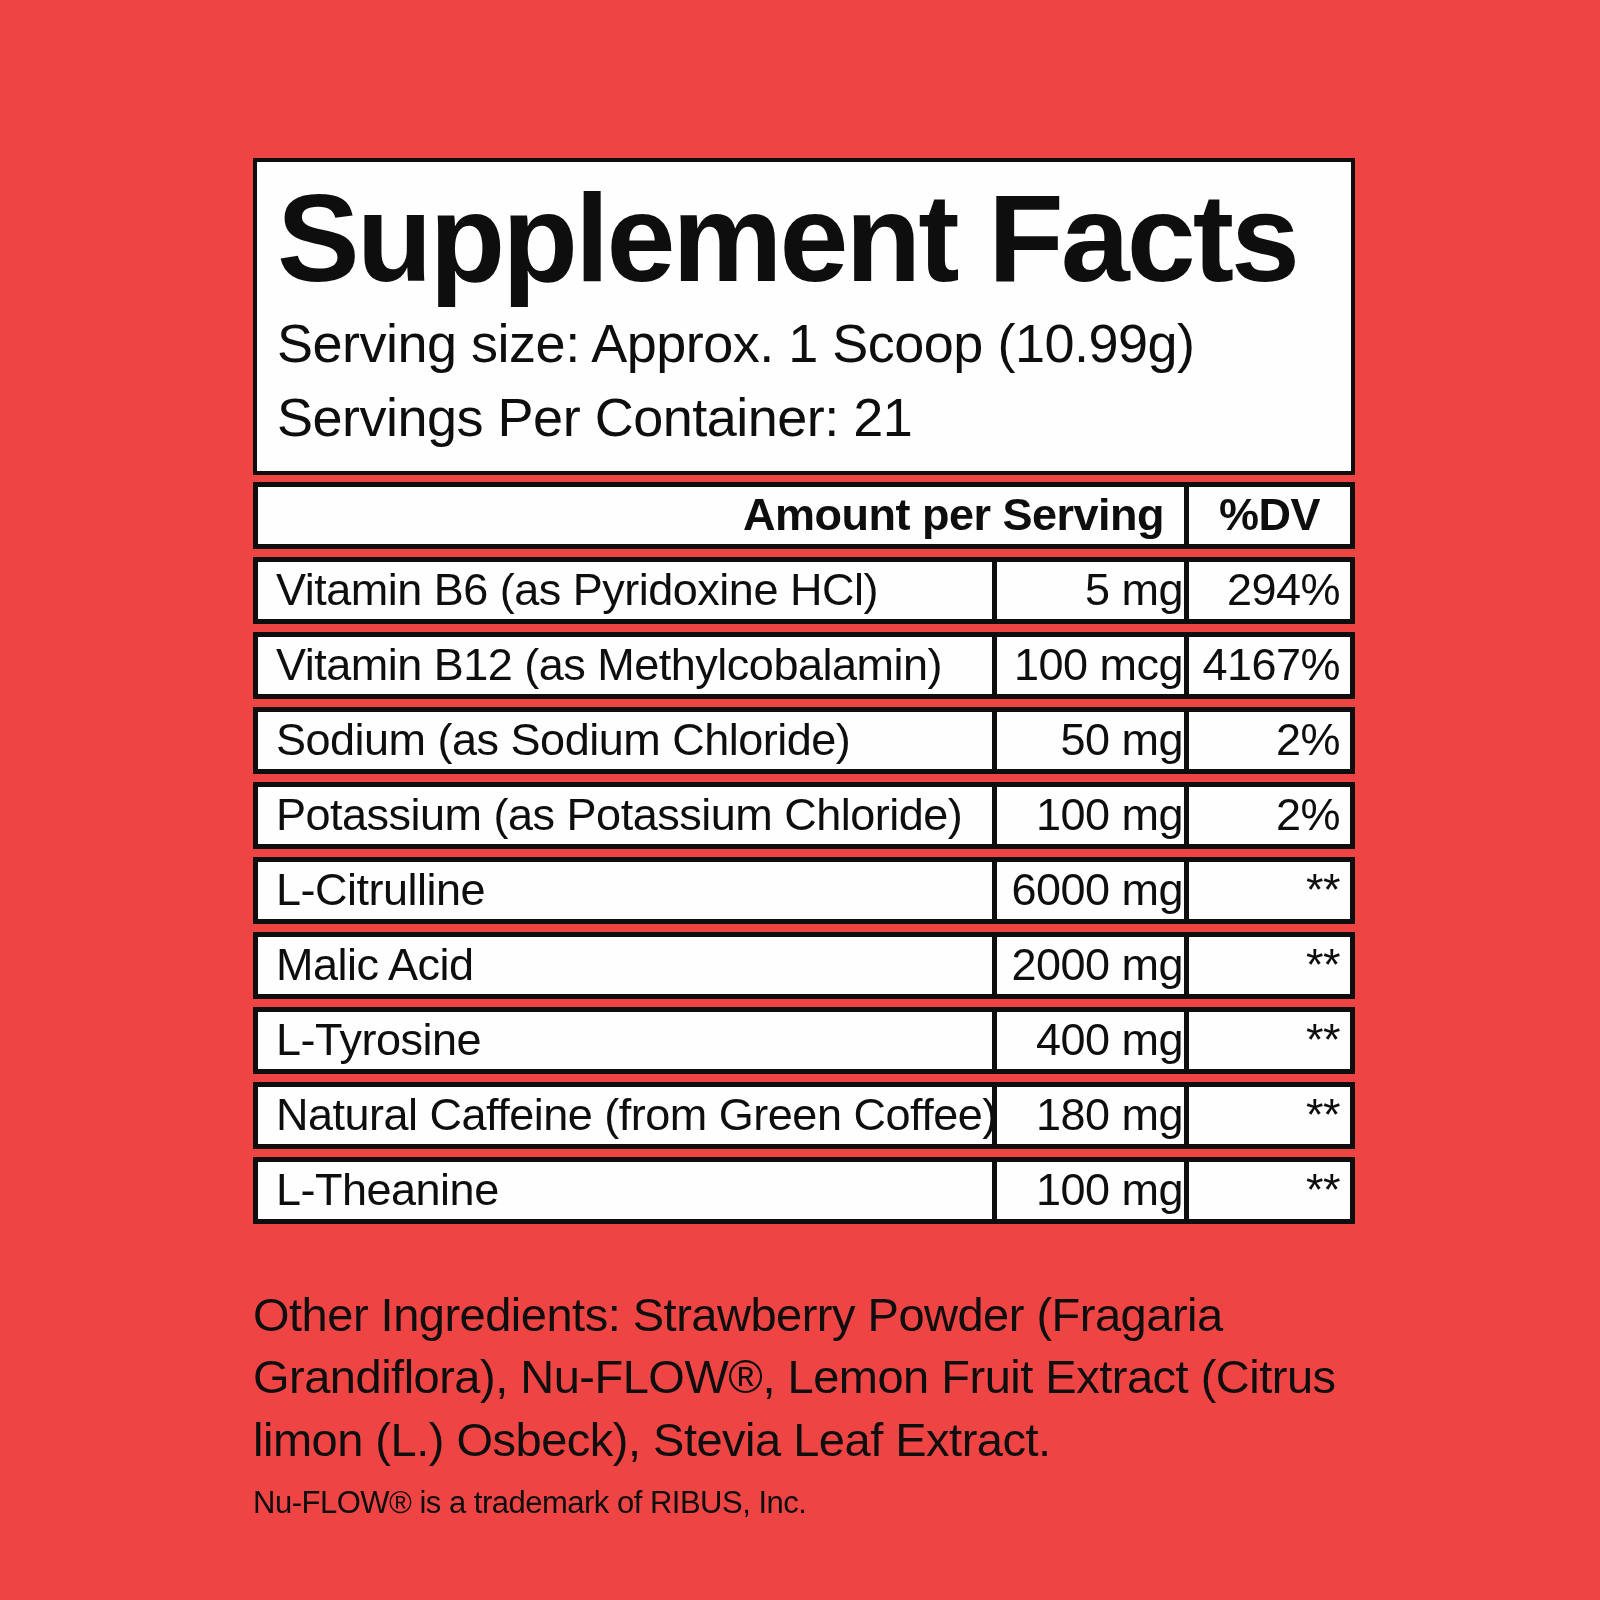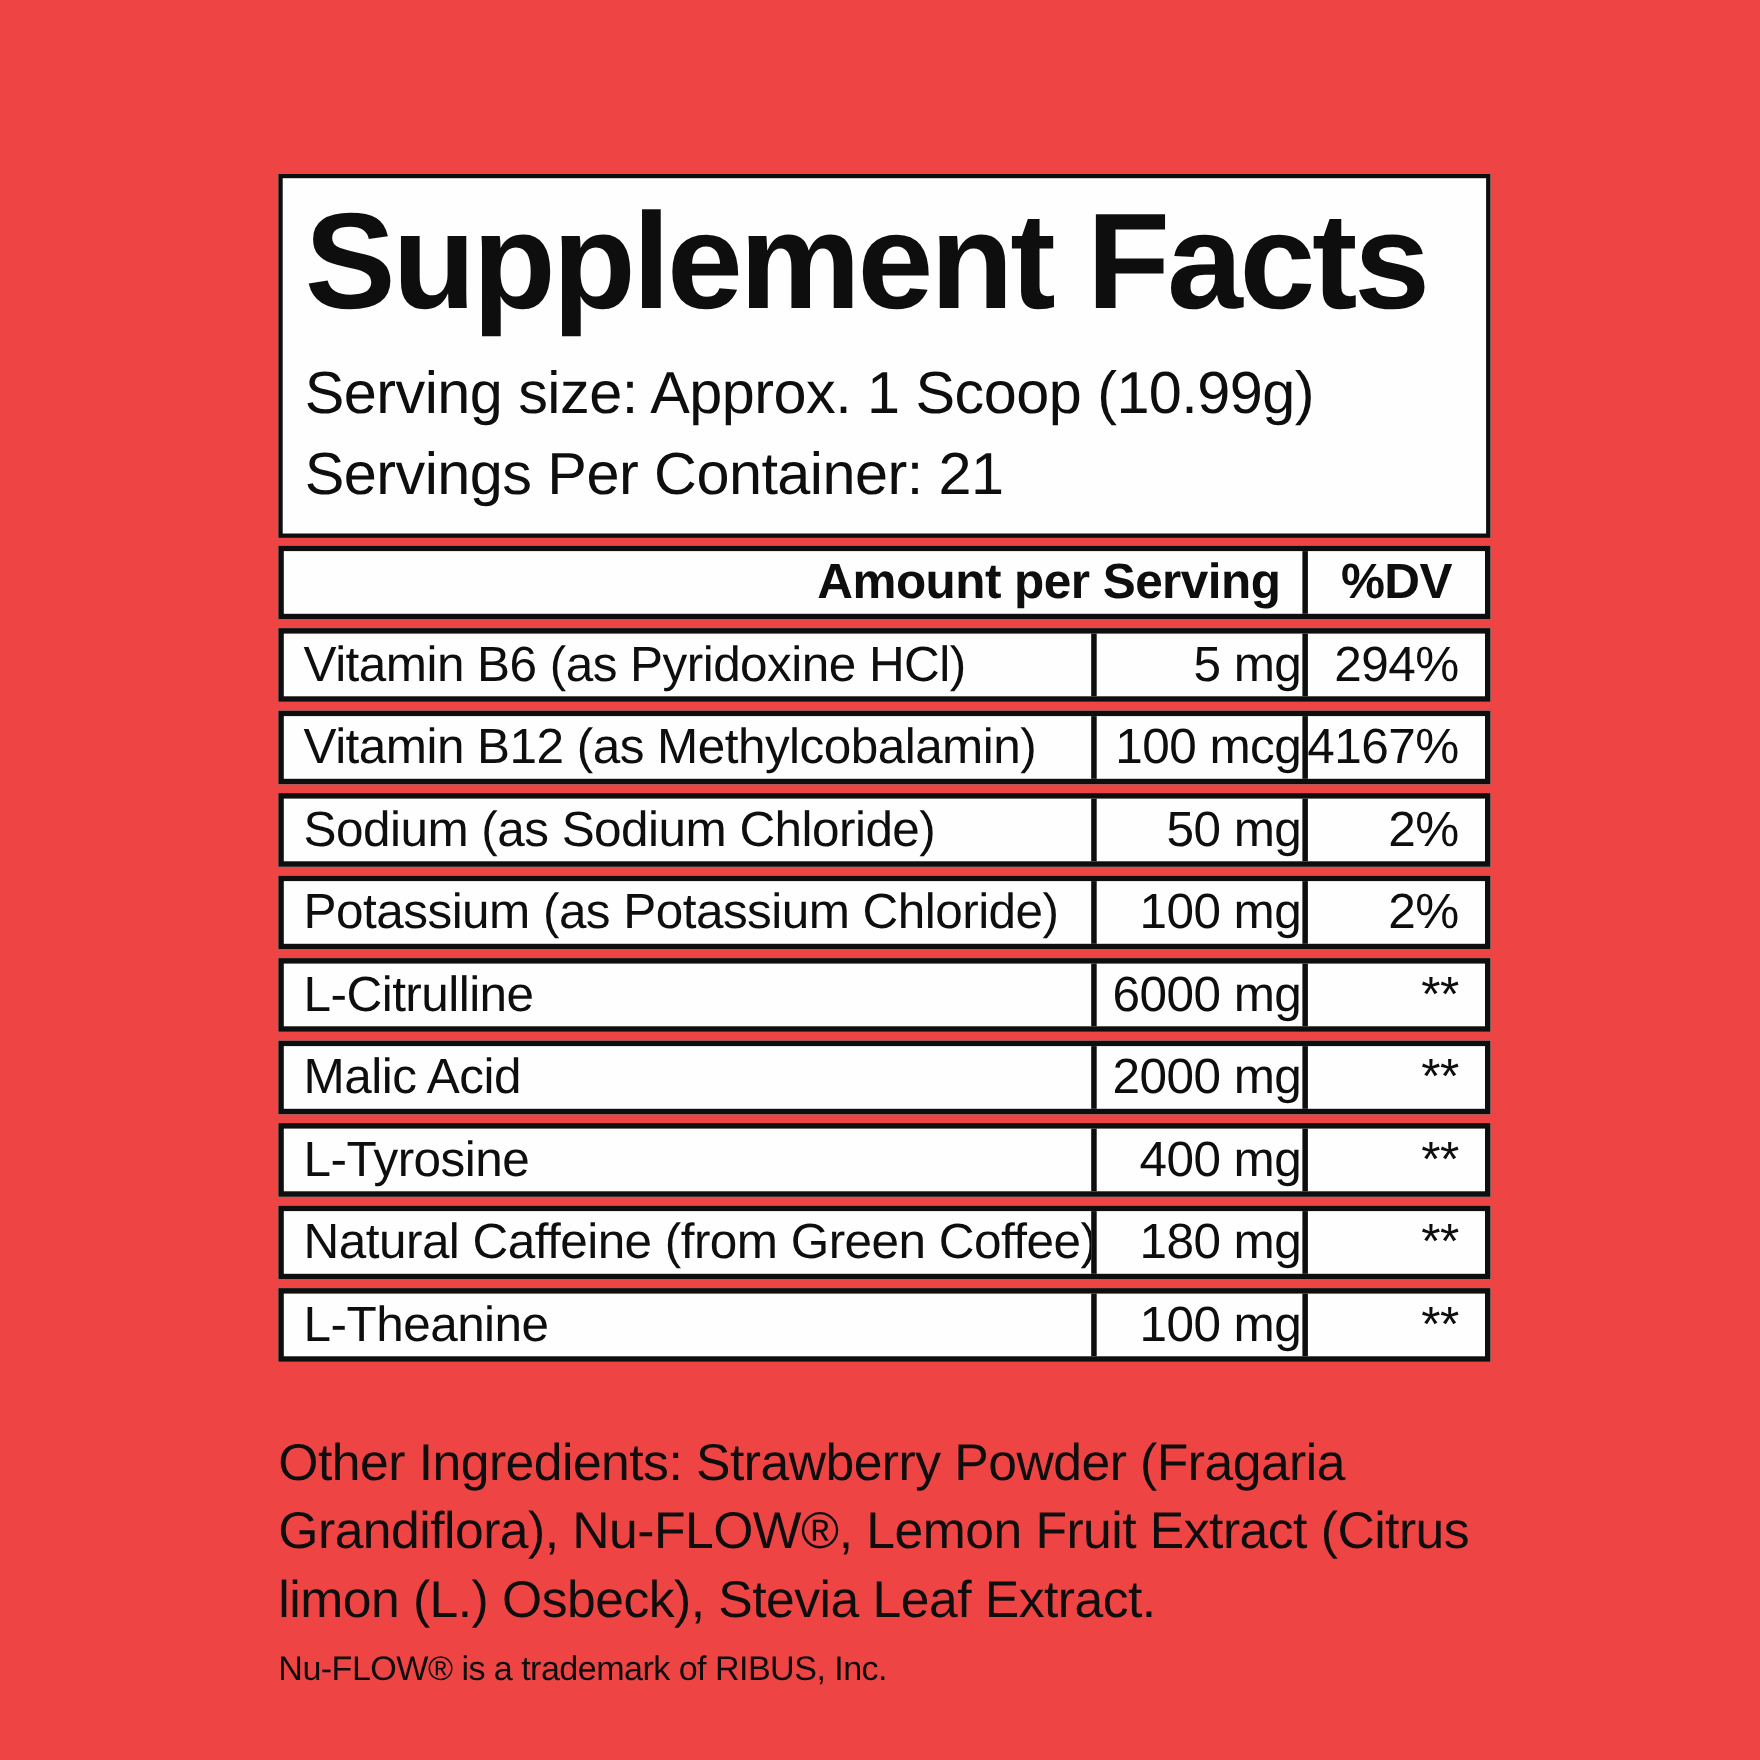--- a/index.html
+++ b/index.html
@@ -31,21 +31,21 @@
     font-weight: bold;
     letter-spacing: -3px;
     line-height: 1.08;
     white-space: nowrap;
   }
   .serving-line {
     font-size: 54px;
     line-height: 1.38;
     letter-spacing: -0.5px;
   }
-  .serving-line.first { margin-top: 14px; }
+  .serving-line.first { }
   
   .facts-table { margin-top: 7px; }
   .t-row {
     display: flex;
     align-items: center;
     border: 5px solid #0e0e0e;
     height: 67px;
     margin-top: 8px;
     background: #fefefe;
     font-size: 45px;
@@ -64,21 +64,21 @@
     display: flex; align-items: center; justify-content: flex-end;
     border-left: 5px solid #0e0e0e;
     padding-right: 1px;
     white-space: nowrap;
   }
   .cell-dv {
     width: 166px;
     align-self: stretch;
     display: flex; align-items: center; justify-content: flex-end;
     border-left: 5px solid #0e0e0e;
-    padding-right: 24px;
+    padding-right: 10px;
     white-space: nowrap;
   }
   .header .cell-span {
     flex: 1;
     align-self: stretch;
     display: flex; align-items: center; justify-content: flex-end;
     padding-right: 20px;
   }
   .header .cell-dv { justify-content: center; padding-right: 0; }
   

